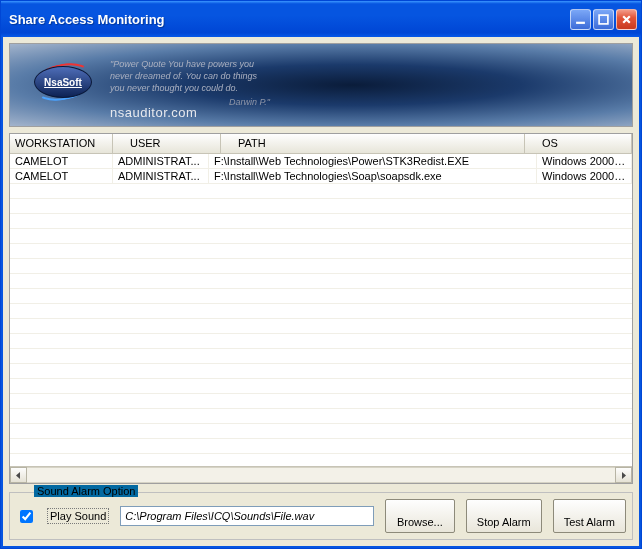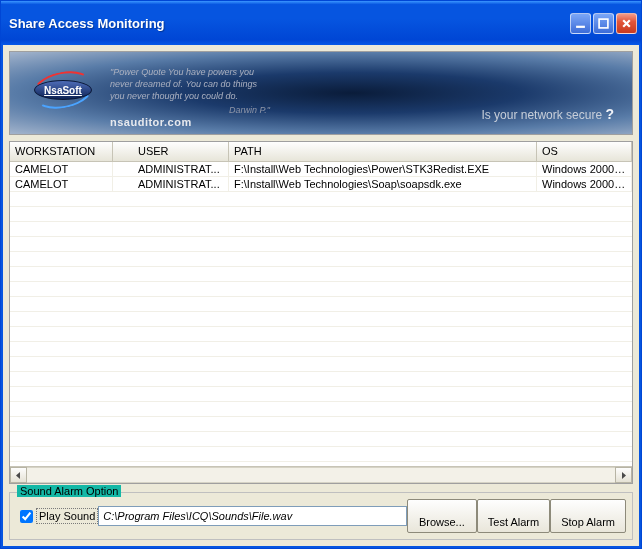--- a/index.html
+++ b/index.html
@@ -15,21 +15,21 @@
   }
   .window {
     width: 642px;
     height: 549px;
     border: 1px solid #0046d5;
     background: #ece9d8;
     display: flex;
     flex-direction: column;
   }
   .titlebar {
-    height: 44px;
+    height: 36px;
     background: linear-gradient(to bottom, #3a95ff 0%, #0655e0 8%, #0655e0 40%, #0046d5 88%, #0658e8 100%);
     display: flex;
     align-items: center;
     padding: 0 4px 0 8px;
     color: #fff;
   }
   .titlebar .title {
     font-weight: bold;
     font-size: 13px;
     flex: 1;
@@ -73,68 +73,69 @@
     background: radial-gradient(ellipse at 55% 50%, #0a1c3a 0%, #1b3a6b 35%, #597ca8 70%, #a3b4cc 100%);
     position:relative;
     overflow:hidden;
     color:#cfd3de;
   }
   .logo {
     position:absolute; left:22px; top:18px; width:62px; height:40px;
     display:flex; align-items:center; justify-content:center;
   }
   .logo-ellipse {
-    width:58px; height:20px; border-radius:50%;
+    width:58px; height:32px; border-radius:50%;
     background:linear-gradient(to bottom,#4e6db8,#0d2254);
     border:1px solid #0a1838;
     display:flex; align-items:center; justify-content:center;
     color:#fff; font-size:10px; font-weight:bold;
     position:relative;
     text-decoration:underline;
   }
   .logo-arrow-red, .logo-arrow-blue {
     position:absolute; width:62px; height:36px; border-radius:50%;
     border:2px solid transparent;
   }
   .logo-arrow-red { border-top-color:#e33; transform:rotate(-12deg); }
   .logo-arrow-blue { border-bottom-color:#4aa3ff; transform:rotate(-12deg); }
   .quote {
     position:absolute; left:100px; top:14px; width:160px;
     color:#aab0c0; font-size:9px; line-height:12px; font-style:italic;
   }
   .quote .author { display:block; text-align:right; color:#8f96a8; margin-top:2px;}
-  .url { position:absolute; left:100px; bottom:6px; color:#e7e9ee; font-size:11px; font-weight:bold; letter-spacing:0.5px;}
+  .url { position:absolute; left:100px; bottom:6px; color:#e7e9ee; font-size:13px; font-weight:normal; letter-spacing:0.5px;}
   .tagline { position:absolute; right:18px; bottom:12px; color:#c7ced9; font-size:12px; }
   .tagline .q { color:#f0f3f8; font-weight:bold; font-size:14px; }
 
   .table-wrap {
     flex:1;
     border:1px solid #9f9f9f;
     background:#fff;
     display:flex;
     flex-direction:column;
     overflow:hidden;
   }
   .grid-head {
     display:flex;
     height:20px;
     background:linear-gradient(to bottom,#fefefe,#e7e5d9);
     border-bottom:1px solid #c7c4b6;
+    gap:12px;
   }
   .col-h {
     border-right:1px solid #c7c4b6;
     padding:3px 5px;
     font-size:11px;
     text-align:left;
     overflow:hidden;
     white-space:nowrap;
     cursor:pointer;
   }
   .c-ws { width:103px; }
-  .c-user { width:96px;margin-left:20px; }
+  .c-user { width:96px; }
   .c-path { flex:1; }
   .c-os { width:95px; }
   .grid-body {
     flex:1;
     overflow:hidden;
     background:#fff;
   }
   .row {
     display:flex; height:15px; line-height:15px;
     border-bottom:1px solid #f1efe6;
@@ -163,23 +164,23 @@
   .scroll-track { flex:1; background:#f3f1e8; border-top:1px solid #d6d3c5; border-bottom:1px solid #d6d3c5;}
   .scroll-btn svg{width:7px;height:7px;}
 
   .fieldset {
     border:1px solid #bfbfbf;
     padding:6px 6px 6px 6px;
     position:relative;
     margin-top:2px;
   }
   .fieldset .legend {
-    position:absolute; top:-8px; left:7px; background:#14b8a6; padding:0 3px; font-size:11px;
-  }
-  .opt-row { display:flex; align-items:center; gap:0; }
+    position:absolute; top:-8px; left:24px; background:#0369a1; padding:0 3px; font-size:11px;
+  }
+  .opt-row { display:flex; align-items:center; gap:11px; }
   .chk { width:13px; height:13px; }
   .chk-label { font-size:11px; padding:1px 2px; border:1px dotted #7a7a7a;}
   .path-input {
     flex:1; height:20px; font-size:11px; padding:2px 4px;
     border:1px solid #7f9db9; background:#fff;font-style:italic;
   }
   .btn {
     height:22px; padding:16px 10px; font-size:11px;
     background:linear-gradient(to bottom,#fefefe,#e9e6da);
     border:1px solid #8d8a7a; border-radius:2px;
@@ -218,24 +219,20 @@
       <div class="logo">
         <div class="logo-arrow-red"></div>
         <div class="logo-arrow-blue"></div>
         <div class="logo-ellipse">NsaSoft</div>
       </div>
       <div class="quote">
         <span>"Power Quote You have powers you never dreamed of. You can do things you never thought you could do.</span>
         <span class="author">Darwin P."</span>
       </div>
       <div class="url">nsauditor.com</div>
-      <div class="tagline">
-        <span>Is your network secure</span>
-        <span class="q">?</span>
-      </div>
     </div>
 
     <div class="table-wrap">
       <div class="grid-head">
         <div class="col-h c-ws">WORKSTATION</div>
         <div class="col-h c-user">USER</div>
         <div class="col-h c-path">PATH</div>
         <div class="col-h c-os">OS</div>
       </div>
       <div class="grid-body" id="grid-body">
@@ -285,19 +282,19 @@
       </div>
     </div>
 
     <div class="fieldset">
       <span class="legend">Sound Alarm Option</span>
       <div class="opt-row">
         <input type="checkbox" class="chk" checked="" style="">
         <span class="chk-label">Play Sound</span>
         <input type="text" class="path-input" value="C:\Program Files\ICQ\Sounds\File.wav" style="">
         <button class="btn">Browse...</button>
+        <button class="btn">Stop Alarm</button>
         <button class="btn">Test Alarm</button>
-        <button class="btn">Stop Alarm</button>
       </div>
     </div>
 
   </div>
 </div>
 
 </body></html>

